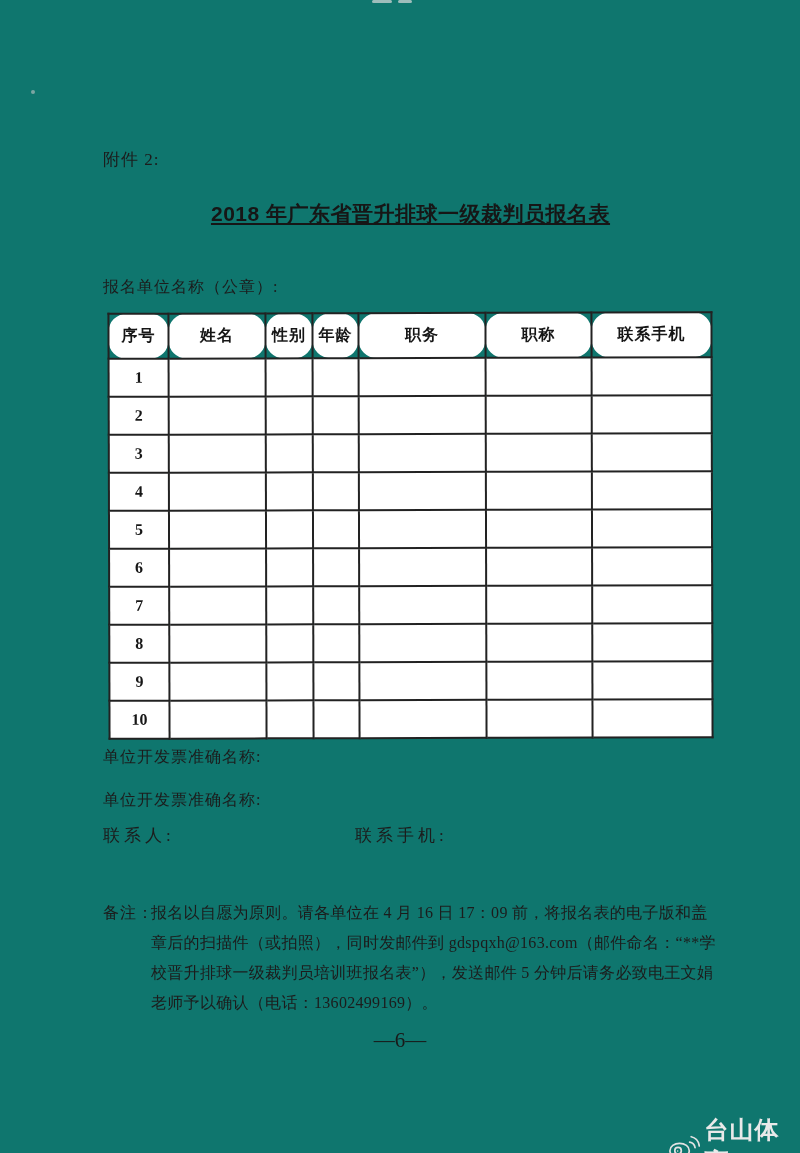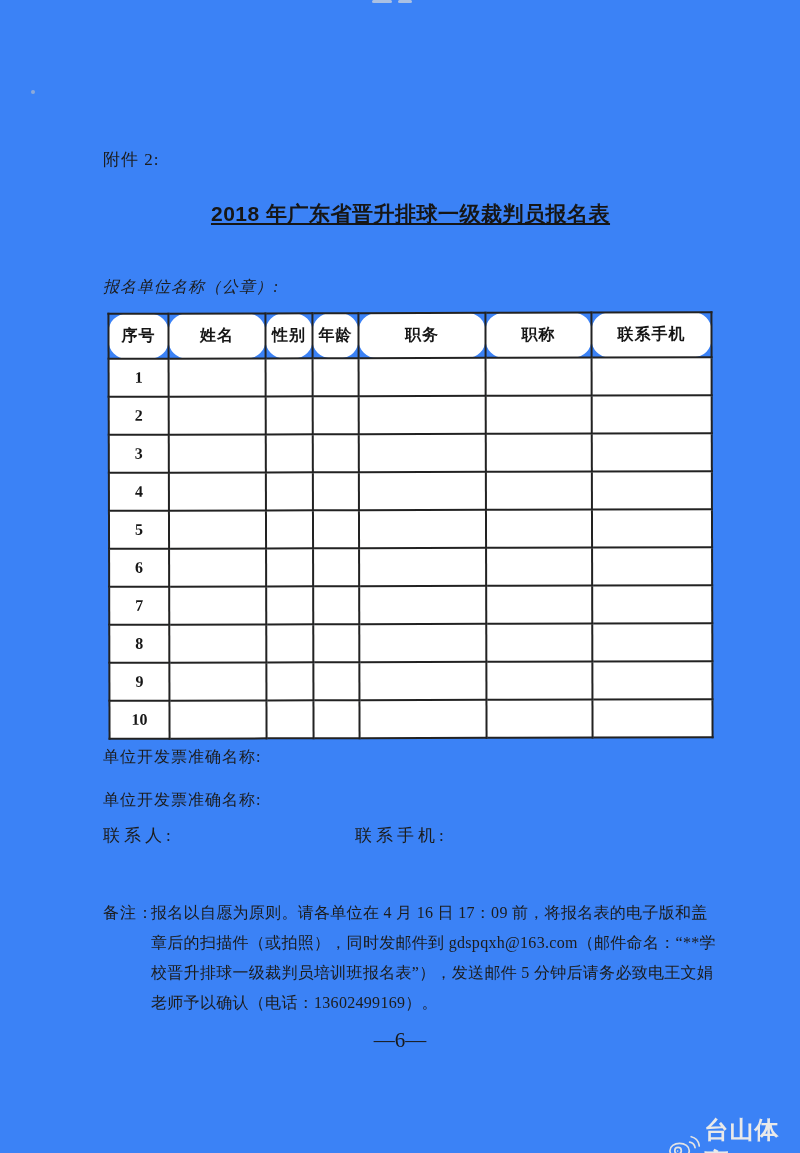--- a/index.html
+++ b/index.html
@@ -1,20 +1,20 @@
 <!DOCTYPE html>
 <html><head>
 <meta charset="utf-8">
 <style>
   html, body { margin: 0; padding: 0; background: #ffffff; }
   .page {
     position: relative;
     width: 800px;
     height: 1153px;
-    background: #3b82f6;
+    background: #0f766e;
     font-family: "Liberation Serif", serif;
     color: #1c1c1c;
     overflow: hidden;
   }
 
   
   .artifact-a, .artifact-b {
     position: absolute;
     height: 3px;
     background: #dcdcdc;
@@ -38,21 +38,21 @@
     position: absolute; left: 108px; top: 200px; width: 605px;
     margin: 0; text-align: center;
     font-family: "Liberation Sans", sans-serif;
     font-weight: bold; font-size: 21px; letter-spacing: .5px;
     color: #161616;
     text-decoration: underline;
   }
 
   .unit-label {
     position: absolute; left: 103px; top: 277px;
-    font-size: 16px; letter-spacing: 1px; font-style: italic;
+    font-size: 16px; letter-spacing: 1px;
   }
 
   .reg-table {
     position: absolute; left: 108px; top: 312px;
     border-collapse: collapse; table-layout: fixed;
     transform: rotate(-0.15deg);
   }
   .reg-table th, .reg-table td {
     border: 2px solid #222222; padding: 0; text-align: center;
     vertical-align: middle; background: #ffffff;

